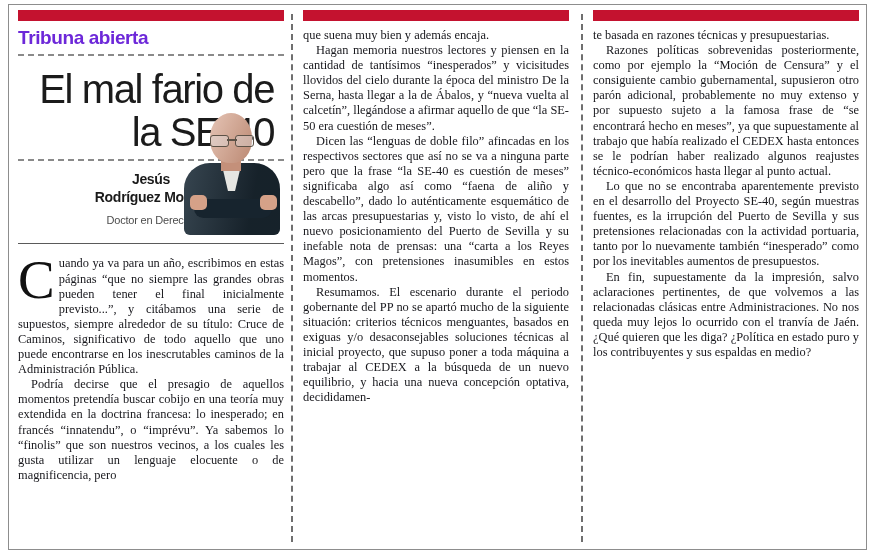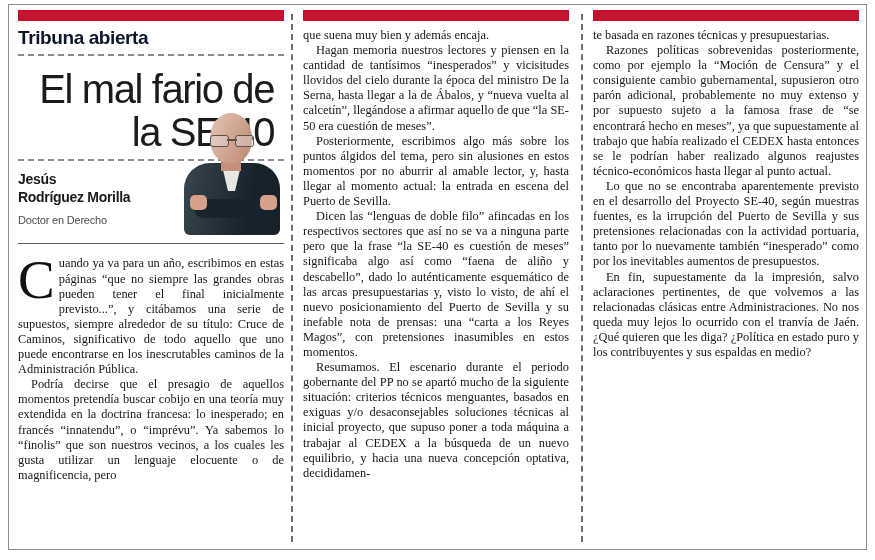--- a/index.html
+++ b/index.html
@@ -63,21 +63,21 @@
     background: #c4122f;
     margin-bottom: 7px;
   }
 
   
   .kicker {
     font-family: "Liberation Sans", sans-serif;
     font-weight: bold;
     font-size: 19px;
     letter-spacing: -0.4px;
-    color: #0f172a;
+    color: #6d28d9;
     line-height: 1.1;
     padding-bottom: 5px;
   }
   .dash-rule {
     border-top: 2px dashed #8a8a8a;
     height: 0;
     margin: 0 0 12px 0;
   }
   .dash-rule-2 {
     border-top: 2px dashed #8a8a8a;
@@ -98,20 +98,21 @@
     letter-spacing: -1.4px;
     color: #1b1b1b;
     margin: 0 0 4px 0;
     padding-right: 10px;
     text-align: right;
   }
 
   .byline-block {
     position: relative;
     min-height: 74px;
+    text-align: center;
   }
   .author-name {
     font-family: "Liberation Sans", sans-serif;
     font-weight: bold;
     font-size: 14px;
     line-height: 1.22;
     letter-spacing: -0.3px;
     color: #1a1a1a;
   }
   .author-role {
@@ -301,21 +302,20 @@
       </div>
     </div>
 
     <div class="col col-2">
 
       <div class="red-rule"></div>
 
       <div class="body-text">
         <p class="nocont">que suena muy bien y además encaja.</p>
         <p>Hagan memoria nuestros lectores y piensen en la cantidad de tantísimos “inesperados” y vicisitudes llovidos del cielo durante la época del ministro De la Serna, hasta llegar a la de Ábalos, y “nueva vuelta al calcetín”, llegándose a afirmar aquello de que “la SE-50 era cuestión de meses”.</p>
-        <p>Posteriormente, escribimos algo más sobre los puntos álgidos del tema, pero sin alusiones en estos momentos por no aburrir al amable lector, y, hasta llegar al momento actual: la entrada en escena del Puerto de Sevilla.</p>
         <p>Dicen las “lenguas de doble filo” afincadas en los respectivos sectores que así no se va a ninguna parte pero que la frase “la SE-40 es cuestión de meses” significaba algo así como “faena de aliño y descabello”, dado lo auténticamente esquemático de las arcas presupuestarias y, visto lo visto, de ahí el nuevo posicionamiento del Puerto de Sevilla y su inefable nota de prensas: una “carta a los Reyes Magos”, con pretensiones inasumibles en estos momentos.</p>
         <p>Resumamos. El escenario durante el periodo gobernante del PP no se apartó mucho de la siguiente situación: criterios técnicos menguantes, basados en exiguas y/o desaconsejables soluciones técnicas al inicial proyecto, que supuso poner a toda máquina a trabajar al CEDEX a la búsqueda de un nuevo equilibrio, y hacia una nueva concepción optativa, decididamen-</p>
       </div>
     </div>
 
     <div class="col col-3">
 
       <div class="red-rule"></div>
 
       <div class="body-text">

